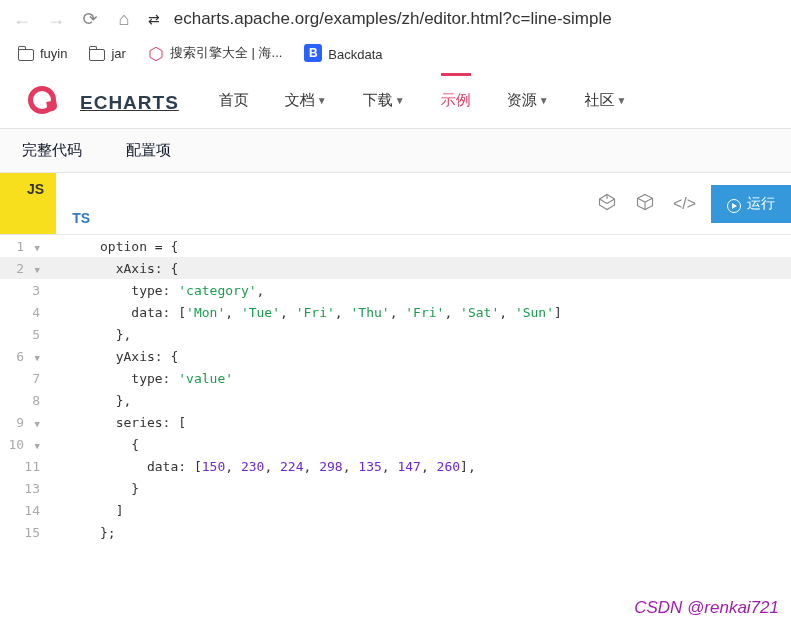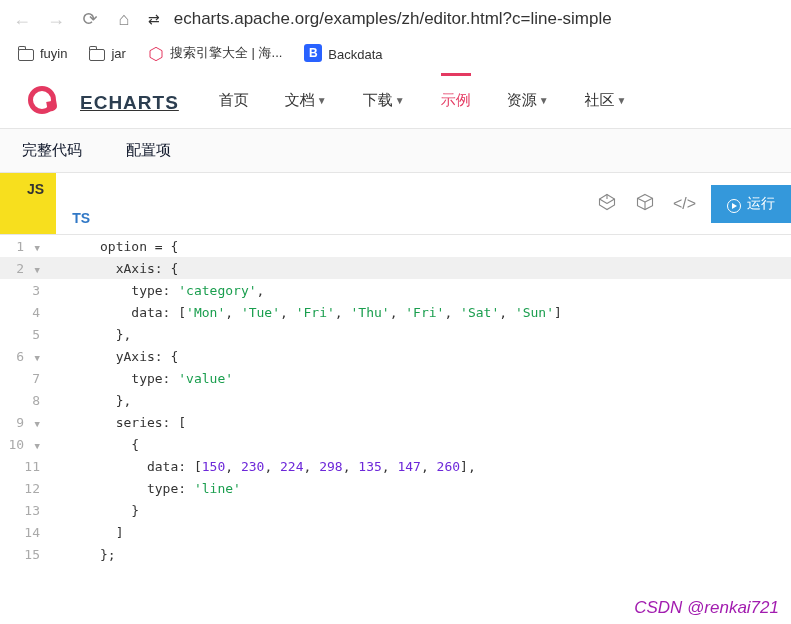--- a/index.html
+++ b/index.html
@@ -200,24 +200,20 @@
     </div>
     <div class="code-line">
       <div class="gutter">10 <span class="fold">▼</span></div>
       <div class="code">    {</div>
     </div>
     <div class="code-line">
       <div class="gutter">11  </div>
       <div class="code">      data: [<span class="num">150</span>, <span class="num">230</span>, <span class="num">224</span>, <span class="num">298</span>, <span class="num">135</span>, <span class="num">147</span>, <span class="num">260</span>],</div>
     </div>
     <div class="code-line">
-      <div class="gutter">12  </div>
-      <div class="code">      type: <span class="str">'line'</span></div>
-    </div>
-    <div class="code-line">
       <div class="gutter">13  </div>
       <div class="code">    }</div>
     </div>
     <div class="code-line">
       <div class="gutter">14  </div>
       <div class="code">  ]</div>
     </div>
     <div class="code-line">
       <div class="gutter">15  </div>
       <div class="code">};</div>

